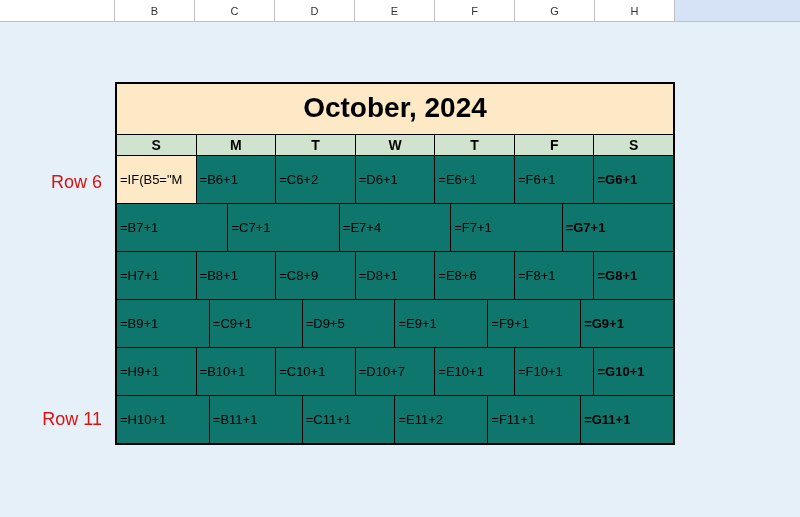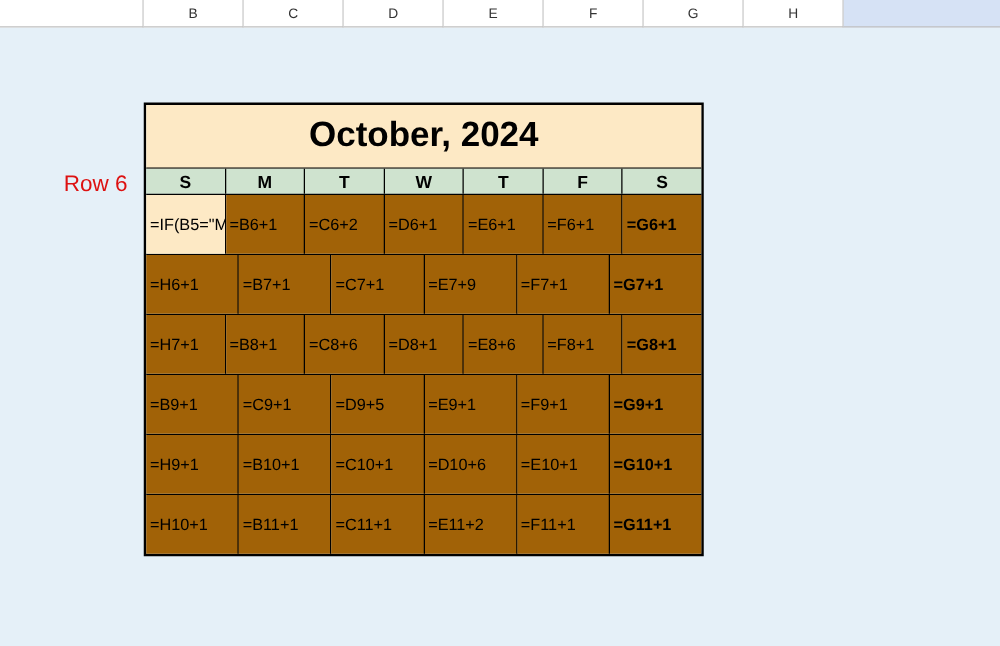--- a/index.html
+++ b/index.html
@@ -35,21 +35,21 @@
     border-right: 1px solid #c0c0c0;
     border-bottom: 1px solid #c0c0c0;
     background: #fff;
   }
   .sheet {
     position: relative;
     padding-top: 60px;
   }
   .calendar-wrap {
     margin-left: 115px;
-    width: 448px;
+    width: 560px;
     border: 2px solid #000;
   }
   .title {
     background: #fde9c5;
     text-align: center;
     font-weight: 800;
     font-size: 28px;
     padding: 8px 0 10px;
     border-bottom: 1px solid #000;
     font-family: "Arial Black", Arial, sans-serif;
@@ -74,54 +74,56 @@
   .cal-cell {
     flex: 1 1 0;
     border-right: 1px solid #000;
     height: 47px;
     font-size: 13px;
     padding: 2px 3px;
     display: flex;
     align-items: center;
     overflow: hidden;
     white-space: nowrap;
-    background: #a16207;
+    background: #0f766e;
   }
   .cal-cell:last-child { border-right: none; font-weight: bold; }
   .cal-cell.active {
     background: #fde9c5;
   }
   .row-label {
     position: absolute;
     left: 0;
     width: 110px;
     text-align: right;
     color: #d11;
     font-size: 18px;
     padding-right: 8px;
+    margin-top: 35px;
   }
 </style>
 </head>
 <body>
 
 <div class="col-headers">
   <div class="stub"></div>
   <div class="col-header" style="width:80px">B</div>
   <div class="col-header" style="width:80px">C</div>
   <div class="col-header" style="width:80px">D</div>
   <div class="col-header" style="width:80px">E</div>
   <div class="col-header" style="width:80px">F</div>
   <div class="col-header" style="width:80px">G</div>
   <div class="col-header" style="width:80px">H</div>
   <div class="col-header last-blue" style="flex:1"></div>
 </div>
 
 <div class="sheet">
 
   <div class="row-label" style="top:115px">Row 6</div>
+  <div class="row-label" style="top:352px">Row 11</div>
 
   <div class="calendar-wrap">
     <div class="title">October, 2024</div>
 
     <div class="dow-row">
       <div class="dow-cell">S</div>
       <div class="dow-cell">M</div>
       <div class="dow-cell">T</div>
       <div class="dow-cell">W</div>
       <div class="dow-cell">T</div>
@@ -132,50 +134,50 @@
     <div class="cal-row">
       <div class="cal-cell active">=IF(B5="M</div>
       <div class="cal-cell">=B6+1</div>
       <div class="cal-cell">=C6+2</div>
       <div class="cal-cell">=D6+1</div>
       <div class="cal-cell">=E6+1</div>
       <div class="cal-cell">=F6+1</div>
       <div class="cal-cell">=G6+1</div>
     </div>
     <div class="cal-row">
-      <div class="cal-cell">=H6+1</div>
       <div class="cal-cell">=B7+1</div>
       <div class="cal-cell">=C7+1</div>
-      <div class="cal-cell">=E7+9</div>
+      <div class="cal-cell">=E7+4</div>
       <div class="cal-cell">=F7+1</div>
       <div class="cal-cell">=G7+1</div>
     </div>
     <div class="cal-row">
       <div class="cal-cell">=H7+1</div>
       <div class="cal-cell">=B8+1</div>
-      <div class="cal-cell">=C8+6</div>
+      <div class="cal-cell">=C8+9</div>
       <div class="cal-cell">=D8+1</div>
       <div class="cal-cell">=E8+6</div>
       <div class="cal-cell">=F8+1</div>
       <div class="cal-cell">=G8+1</div>
     </div>
     <div class="cal-row">
       <div class="cal-cell">=B9+1</div>
       <div class="cal-cell">=C9+1</div>
       <div class="cal-cell">=D9+5</div>
       <div class="cal-cell">=E9+1</div>
       <div class="cal-cell">=F9+1</div>
       <div class="cal-cell">=G9+1</div>
     </div>
     <div class="cal-row">
       <div class="cal-cell">=H9+1</div>
       <div class="cal-cell">=B10+1</div>
       <div class="cal-cell">=C10+1</div>
-      <div class="cal-cell">=D10+6</div>
+      <div class="cal-cell">=D10+7</div>
       <div class="cal-cell">=E10+1</div>
+      <div class="cal-cell">=F10+1</div>
       <div class="cal-cell">=G10+1</div>
     </div>
     <div class="cal-row">
       <div class="cal-cell">=H10+1</div>
       <div class="cal-cell">=B11+1</div>
       <div class="cal-cell">=C11+1</div>
       <div class="cal-cell">=E11+2</div>
       <div class="cal-cell">=F11+1</div>
       <div class="cal-cell">=G11+1</div>
     </div>

